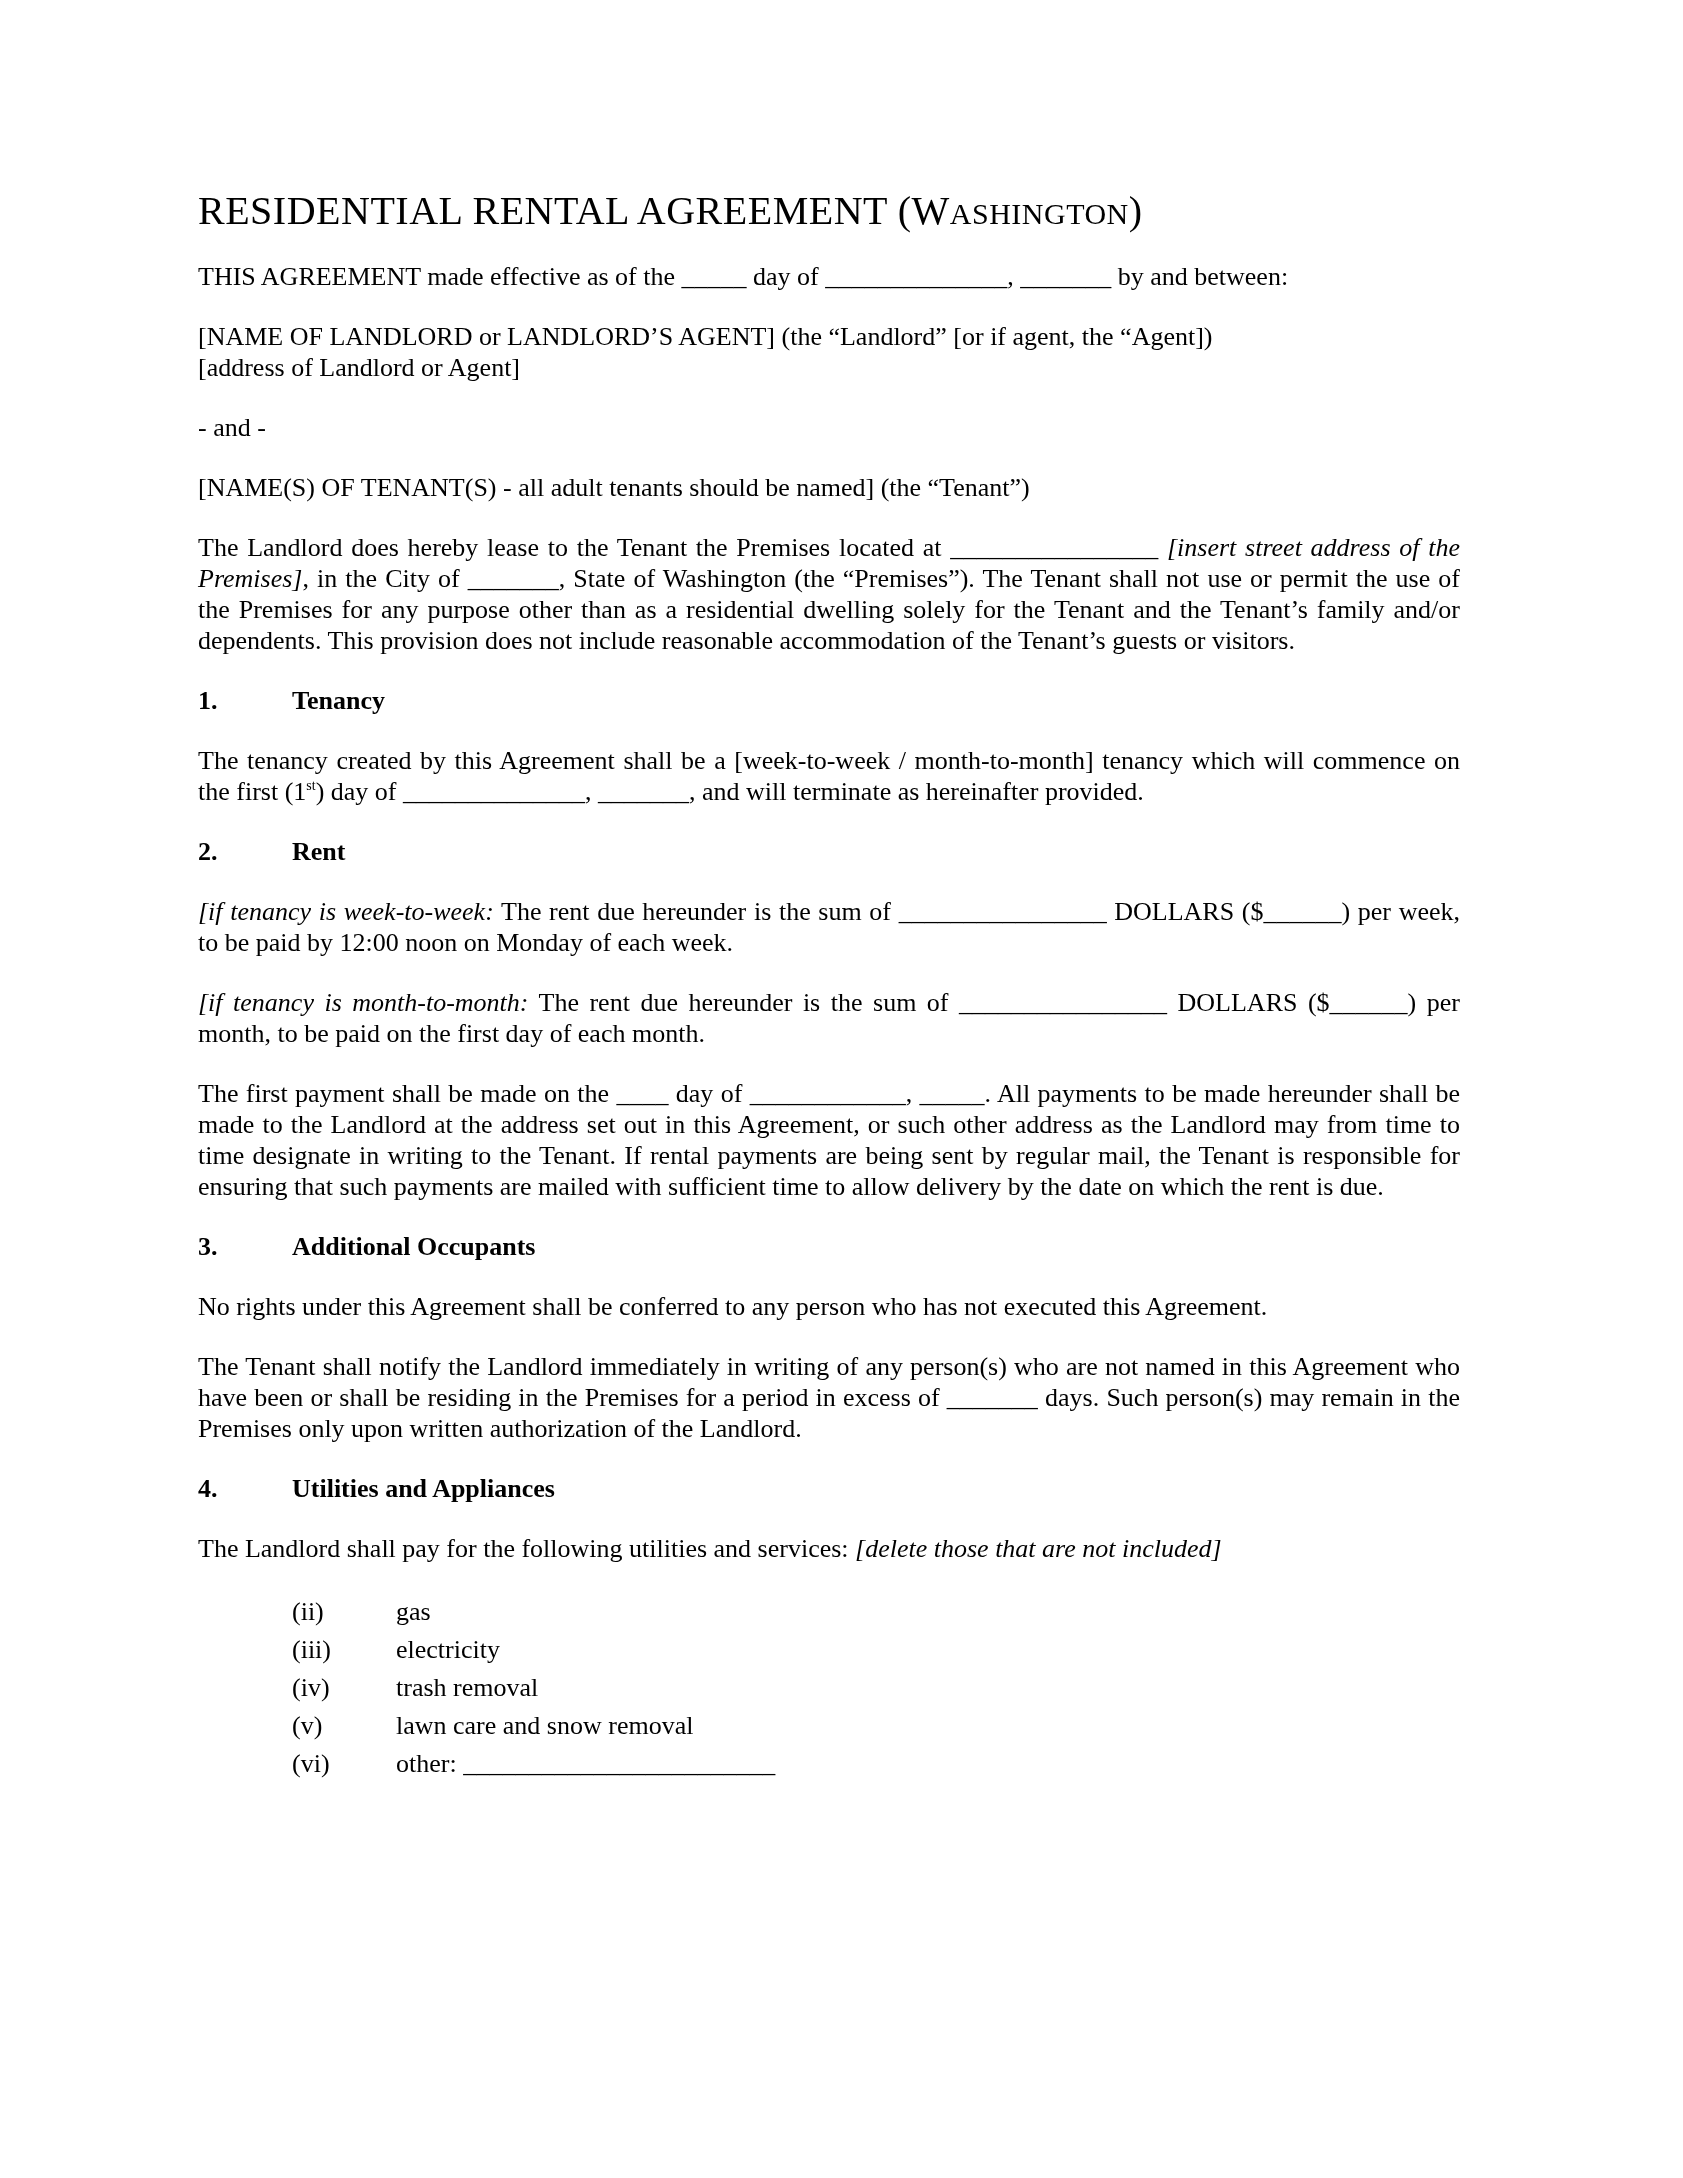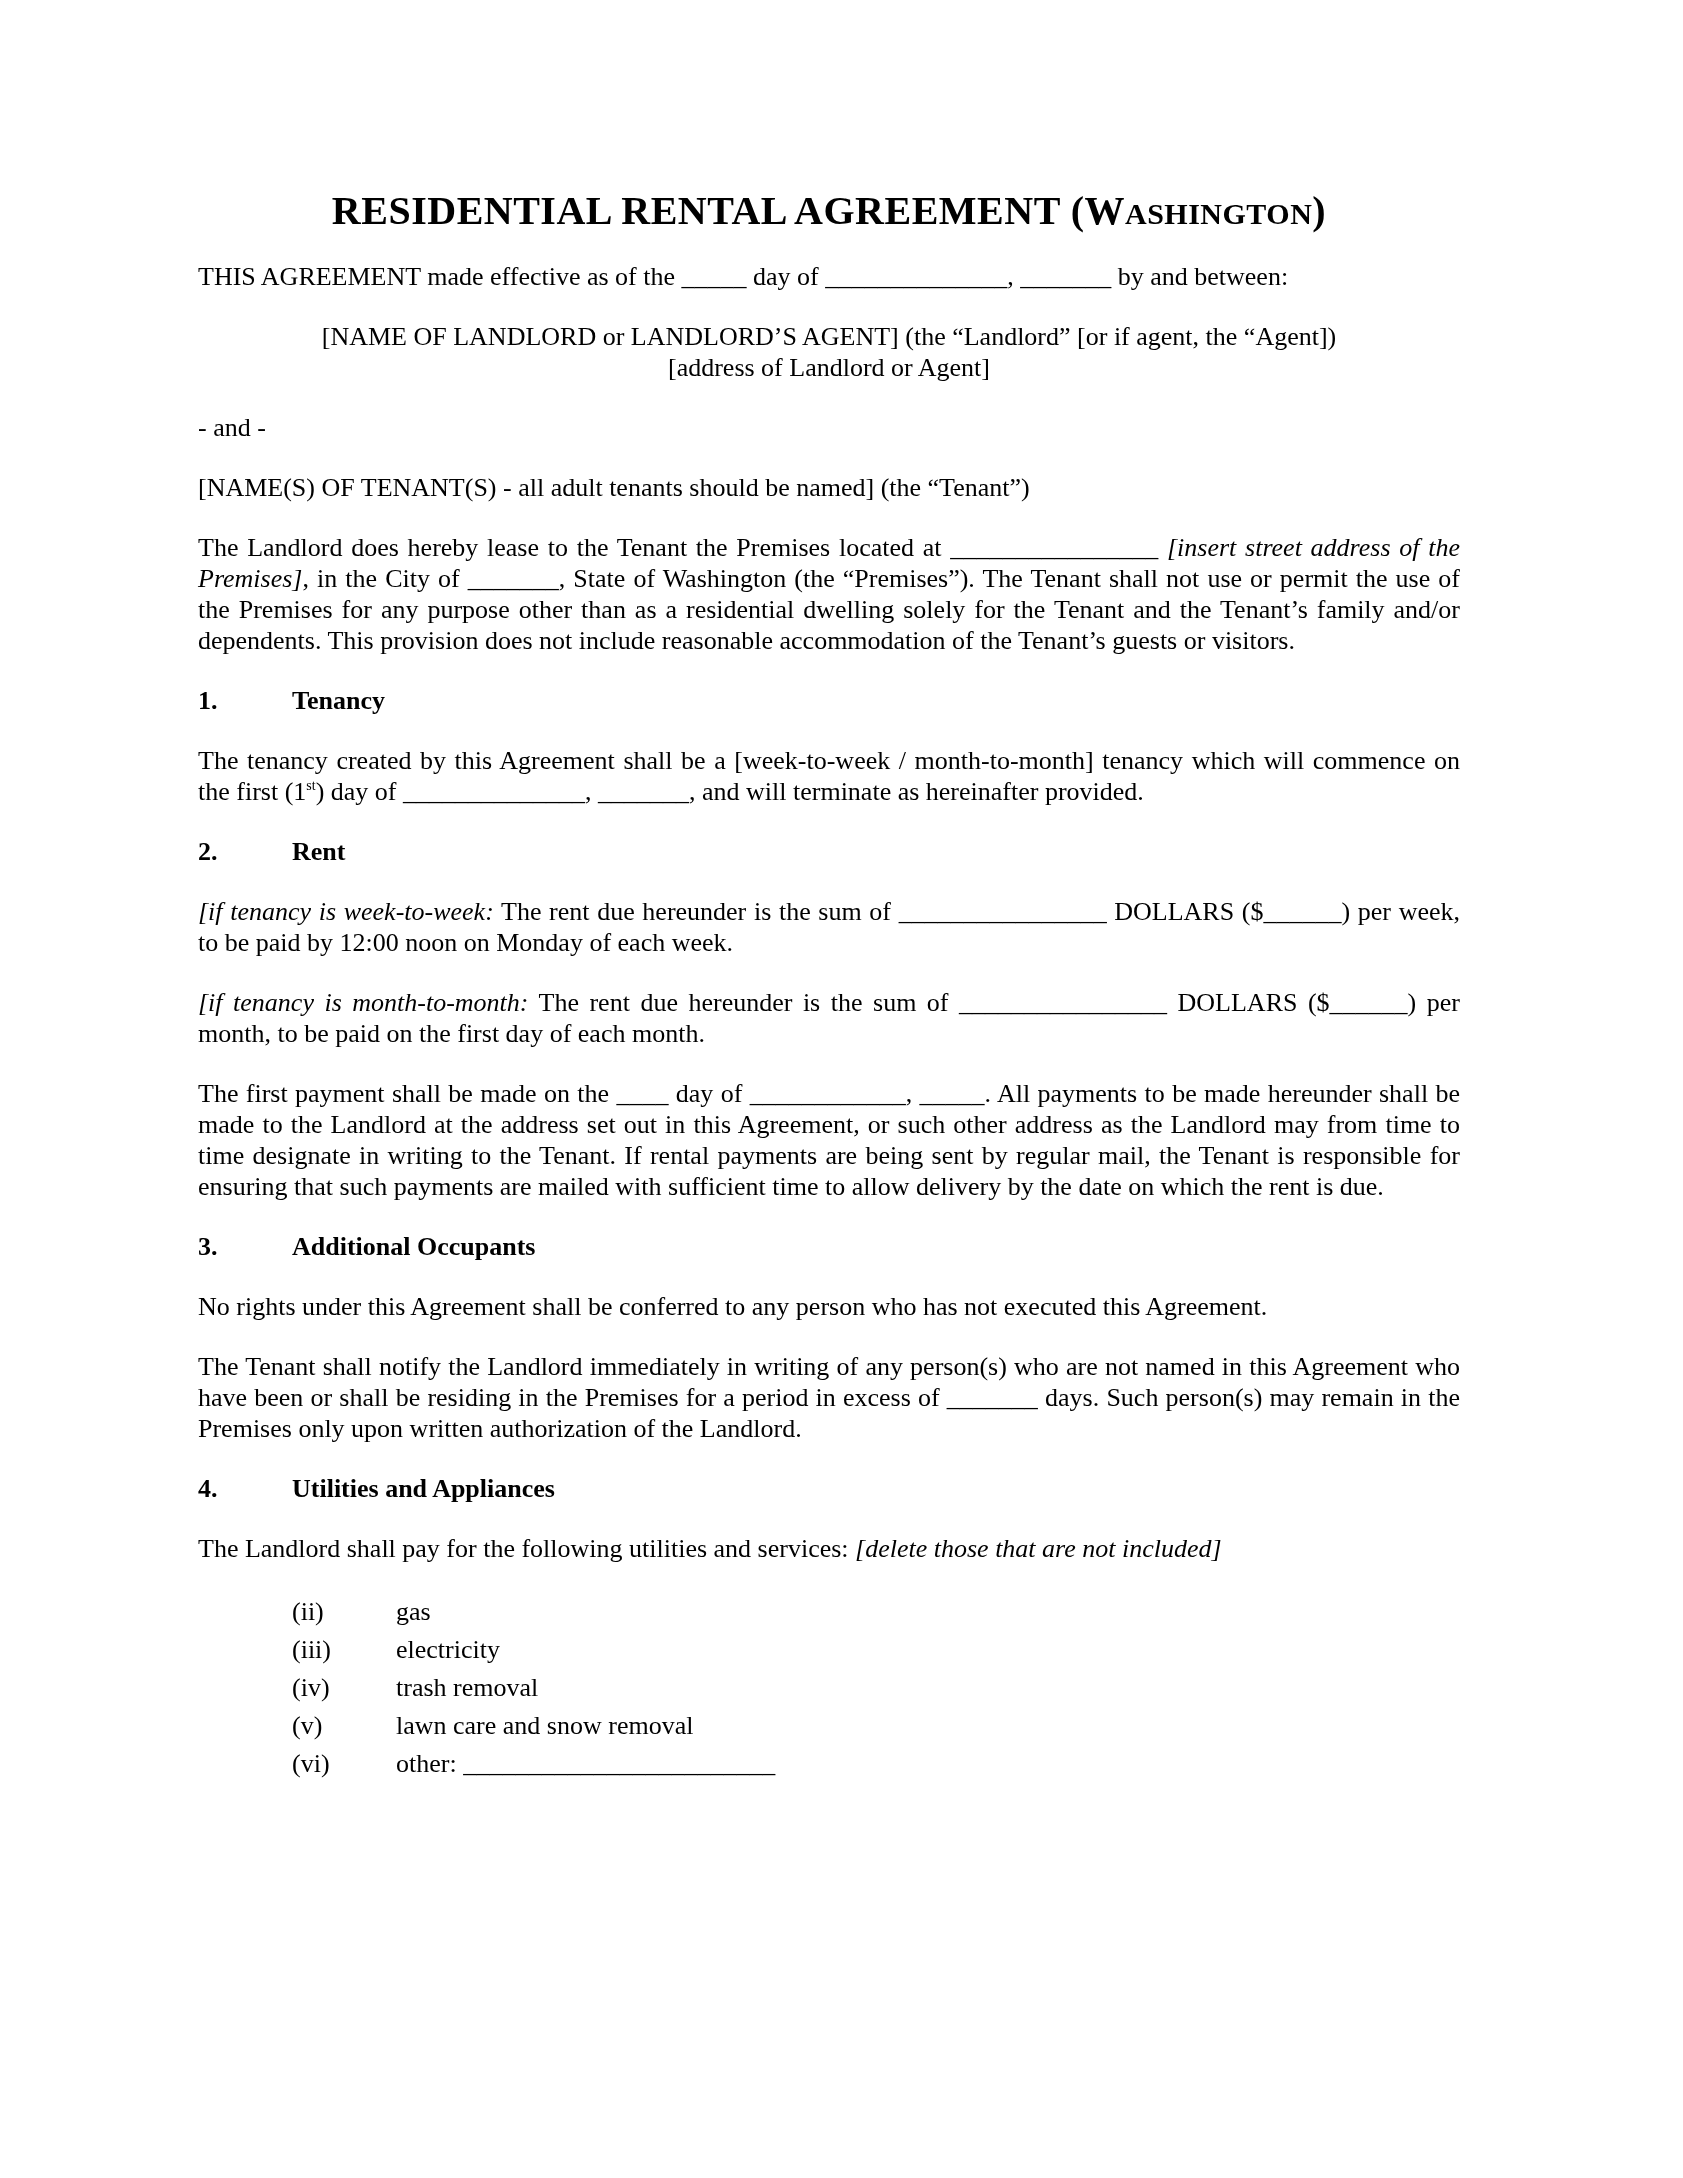--- a/index.html
+++ b/index.html
@@ -16,41 +16,39 @@
     line-height: 31px;
   }
   .doc {
     box-sizing: border-box;
     margin: 188px 223px 0 198px;
     width: 1262px;
   }
   .doc-title {
     font-size: 40px;
     line-height: 46px;
-    font-weight: bold;
-    text-align: center;
+    font-weight: normal;
     margin: 0 0 24px 0;
     letter-spacing: 0.5px;
     white-space: nowrap;
   }
   .doc-title .smallcaps {
     font-size: 30px;
     letter-spacing: 0.5px;
   }
   p.para {
     margin: 0 0 29px 0;
   }
   .justify {
     text-align: justify;
   }
   .indent1 { margin-left: 94px; }
   .indent2 { margin-left: 198px; }
   .block {
     margin: 0 0 29px 0;
-    text-align: center;
   }
   .block p { margin: 0; }
   .sec-heading {
     font-weight: bold;
     margin: 29px 0 29px 0;
   }
   .sec-num {
     display: inline-block;
     width: 94px;
   }

